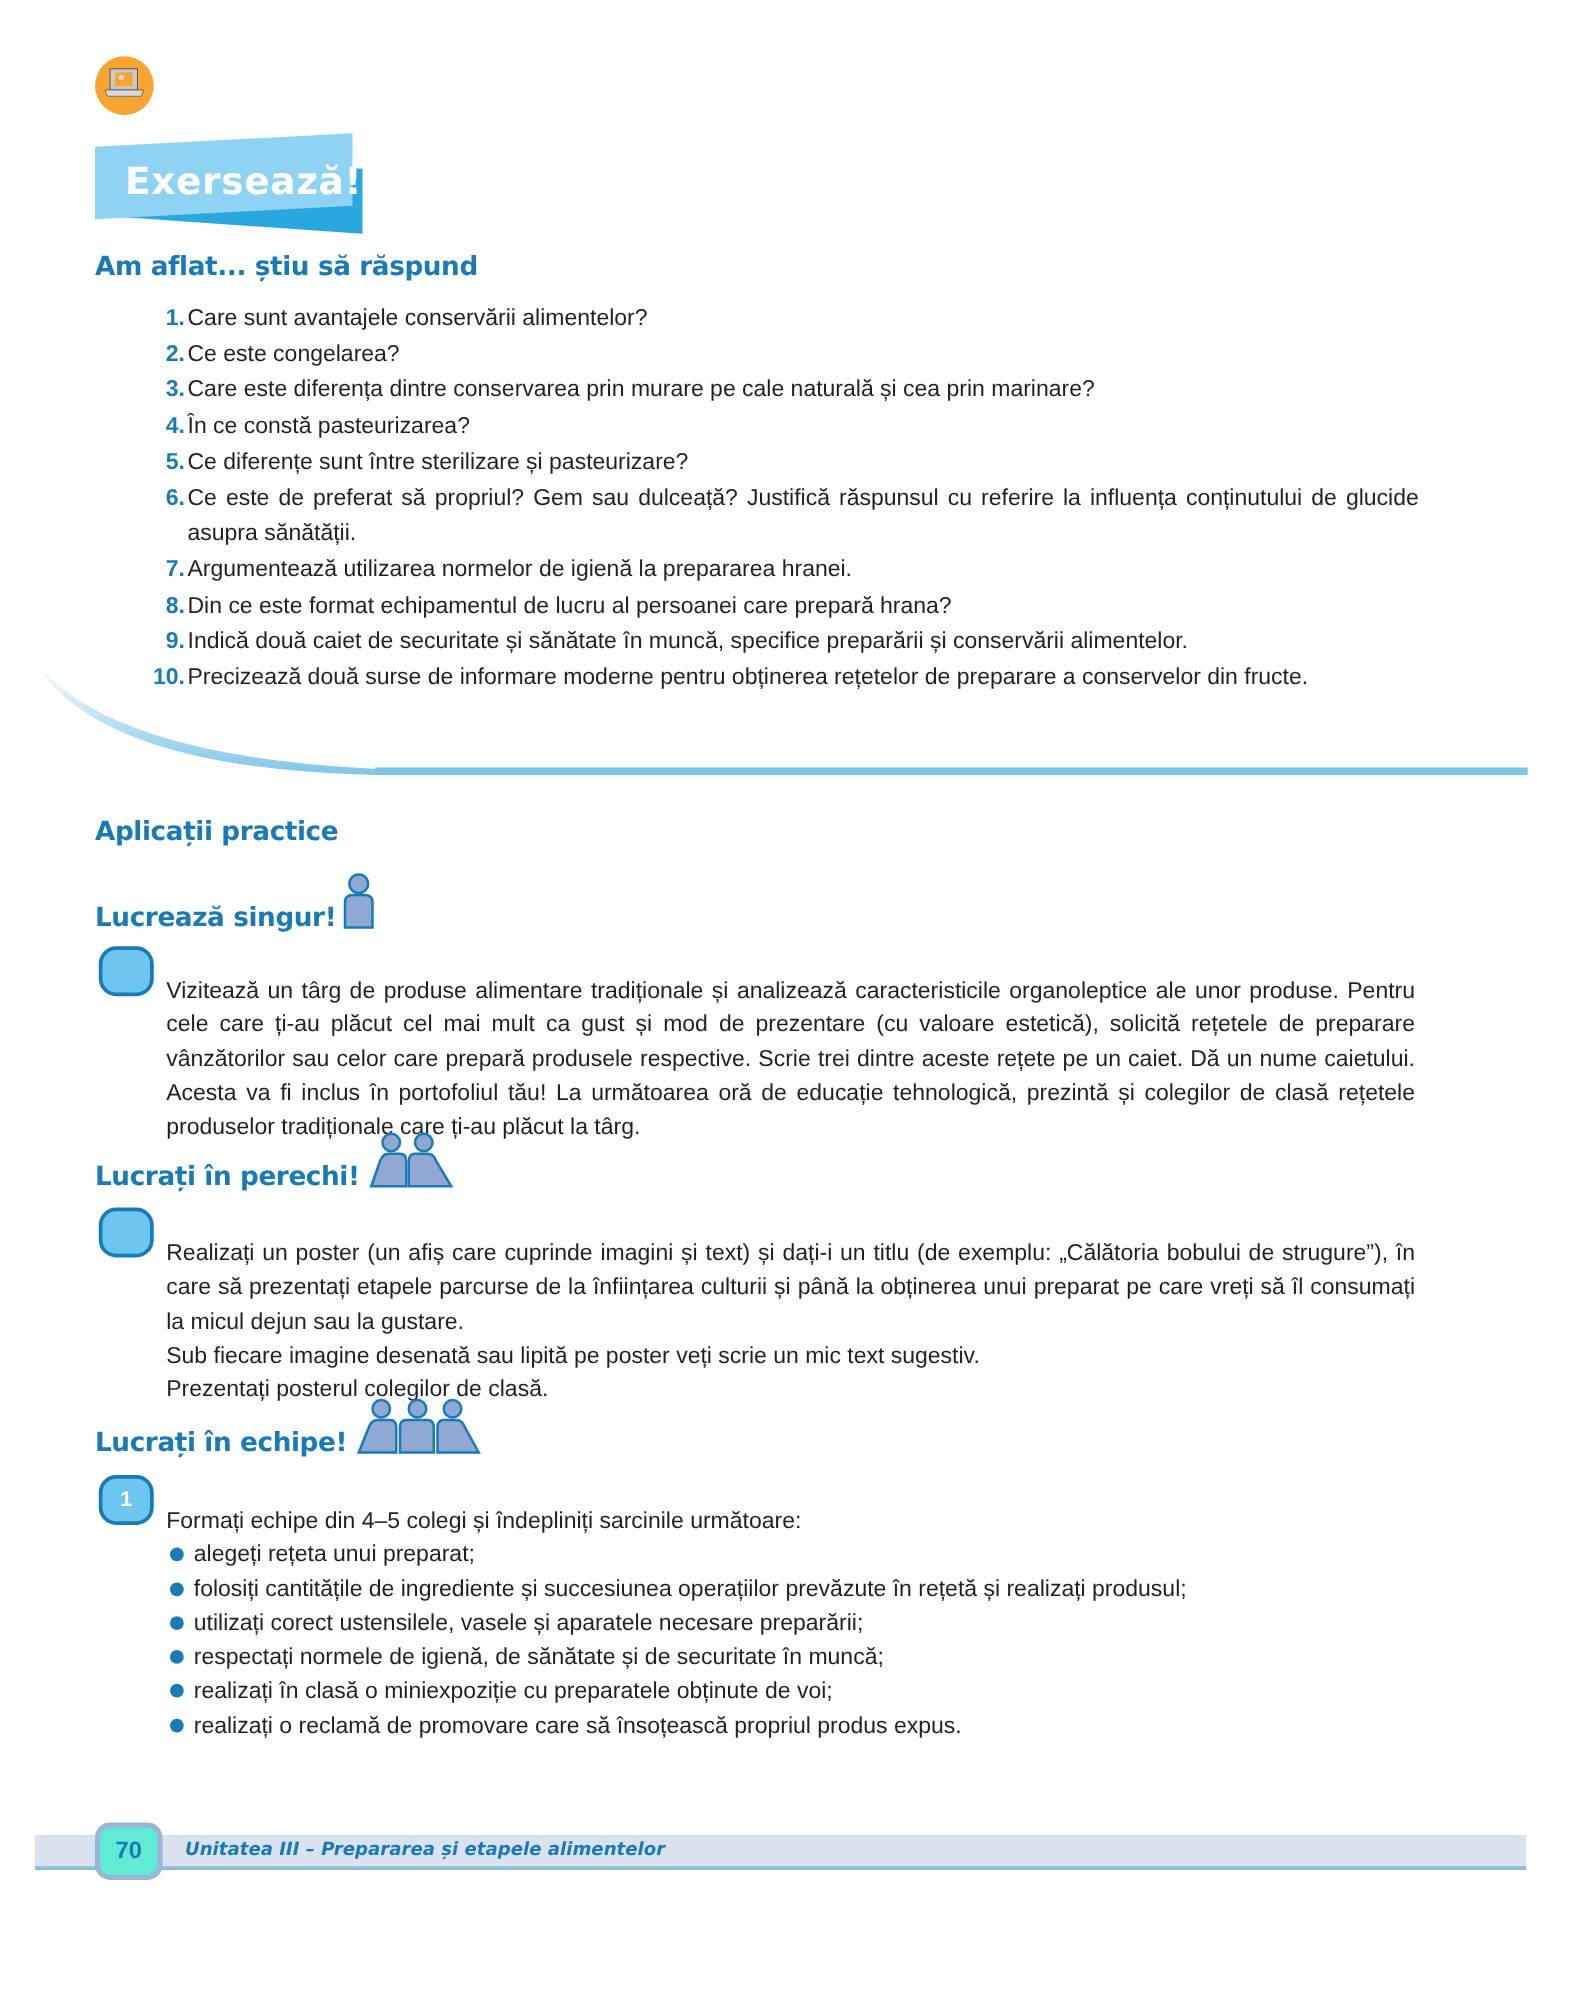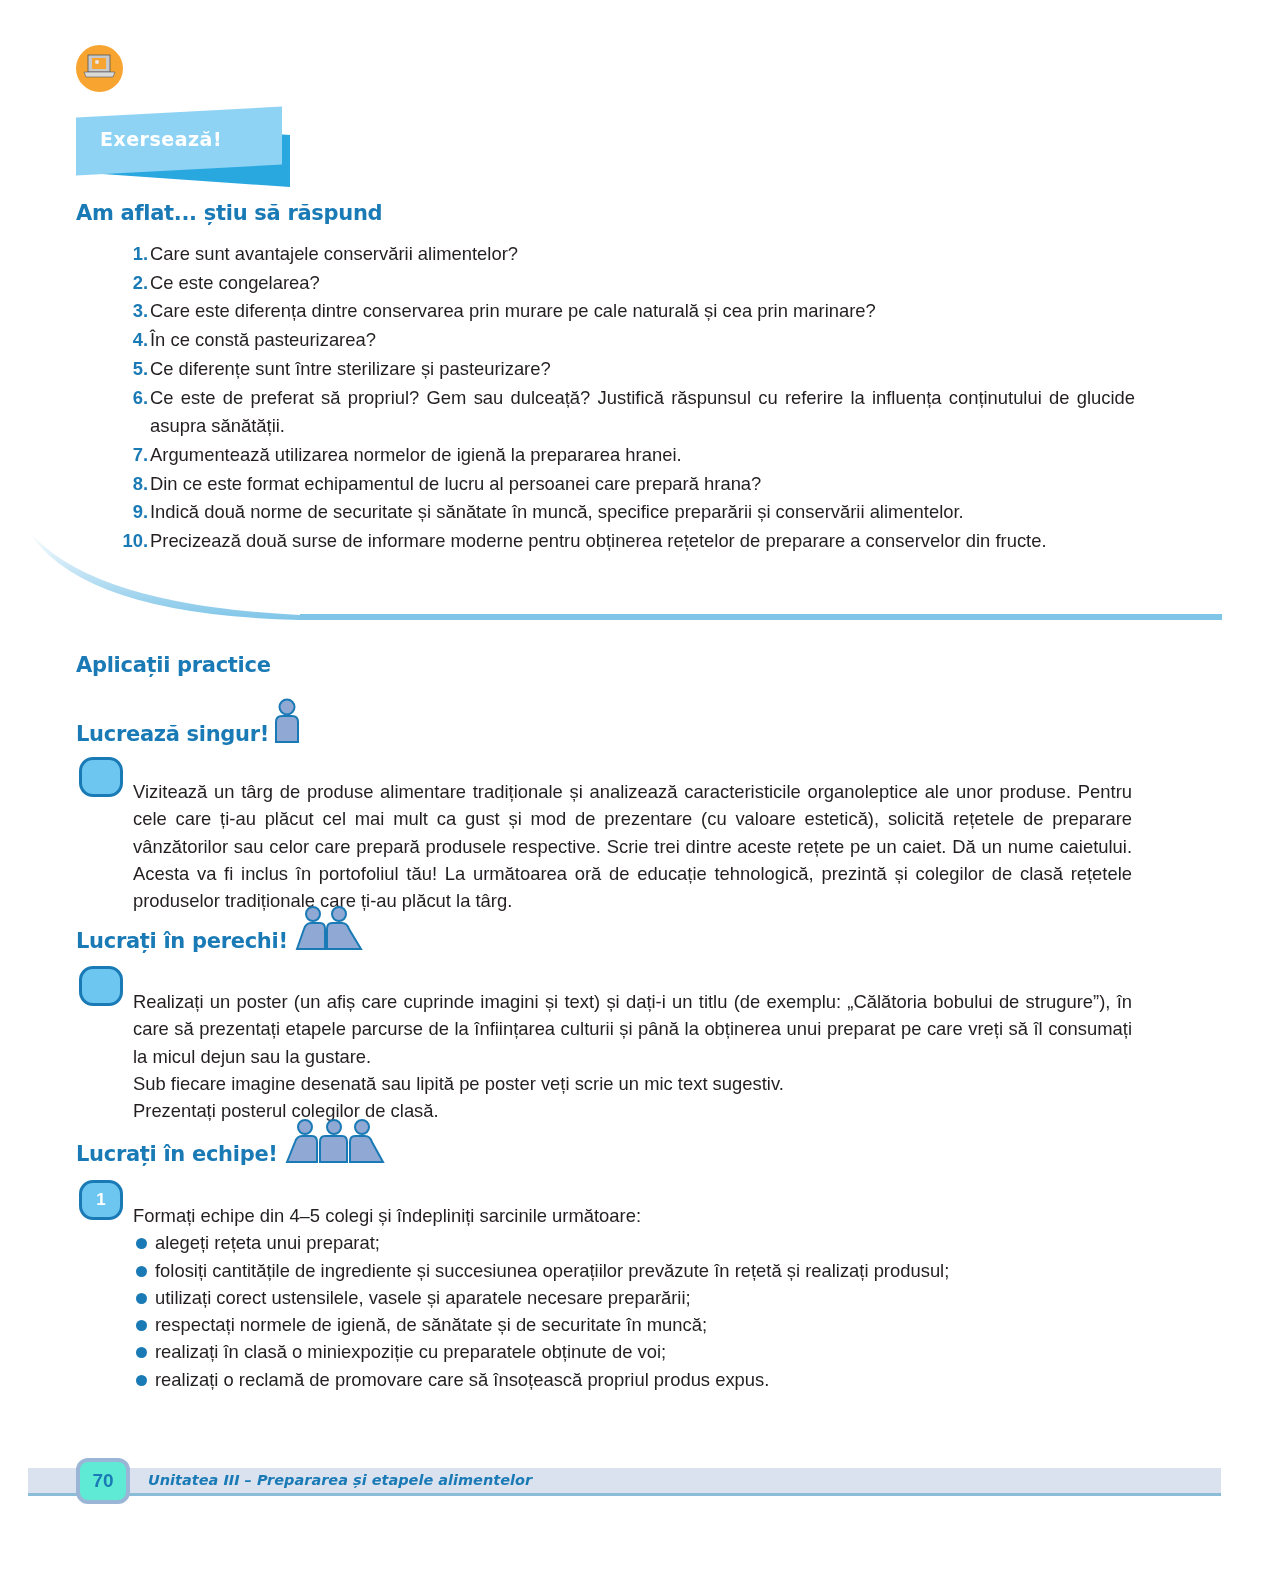--- a/index.html
+++ b/index.html
@@ -9,21 +9,21 @@
   .abs { position: absolute; }
 
   
   .top-icon { left: 76px; top: 45px; width: 47px; height: 47px; border-radius: 50%; background: #f7a530; }
   .top-icon svg { position: absolute; left: 0; top: 0; }
 
   
   .banner { left: 76px; top: 106px; width: 214px; height: 76px; }
   .banner .shadow { position: absolute; left: 12px; top: 22px; width: 202px; height: 52px; background: #29a8e0; transform: skewY(4deg); }
   .banner .face { position: absolute; left: 0; top: 6px; width: 206px; height: 58px; background: #8fd3f4; transform: skewY(-3deg); }
-  .banner .label { position: absolute; left: 24px; top: 22px; font-family: "DejaVu Sans", sans-serif; font-weight: bold; font-size: 19px; color: #ffffff; letter-spacing: 0.5px; }
+  .banner .label { position: absolute; left: 24px; top: 22px; font-family: "DejaVu Sans", sans-serif; font-weight: bold; font-size: 30px; color: #ffffff; letter-spacing: 0.5px; }
 
   .section-title { font-family: "DejaVu Sans", sans-serif; font-weight: bold; color: #1a7ab5; font-size: 21px; letter-spacing: -0.3px; }
 
   
   .qlist { left: 110px; top: 240px; width: 1025px; font-family: "Liberation Sans", sans-serif; font-size: 18.4px; line-height: 28.7px; }
   .qitem { display: flex; }
   .qnum { width: 40px; flex: 0 0 40px; text-align: right; font-weight: bold; color: #1a7ab5; padding-right: 2px; }
   .qtext { flex: 1; text-align: justify; }
 
   
@@ -94,21 +94,21 @@
   <div class="qitem">
       <span class="qnum">7.</span>
       <span class="qtext">Argumentează utilizarea normelor de igienă la prepararea hranei.</span>
     </div>
   <div class="qitem">
       <span class="qnum">8.</span>
       <span class="qtext">Din ce este format echipamentul de lucru al persoanei care prepară hrana?</span>
     </div>
   <div class="qitem">
       <span class="qnum">9.</span>
-      <span class="qtext">Indică două norme de securitate și sănătate în muncă, specifice preparării și conservării alimentelor.</span>
+      <span class="qtext">Indică două caiet de securitate și sănătate în muncă, specifice preparării și conservării alimentelor.</span>
     </div>
   <div class="qitem">
       <span class="qnum">10.</span>
       <span class="qtext">Precizează două surse de informare moderne pentru obținerea rețetelor de preparare a conservelor din fructe.</span>
     </div>
 </div>
 
 <svg class="abs curve" viewBox="0 0 1270 110">
   <defs>
     <linearGradient id="cg" x1="0" y1="0" x2="0" y2="1">

